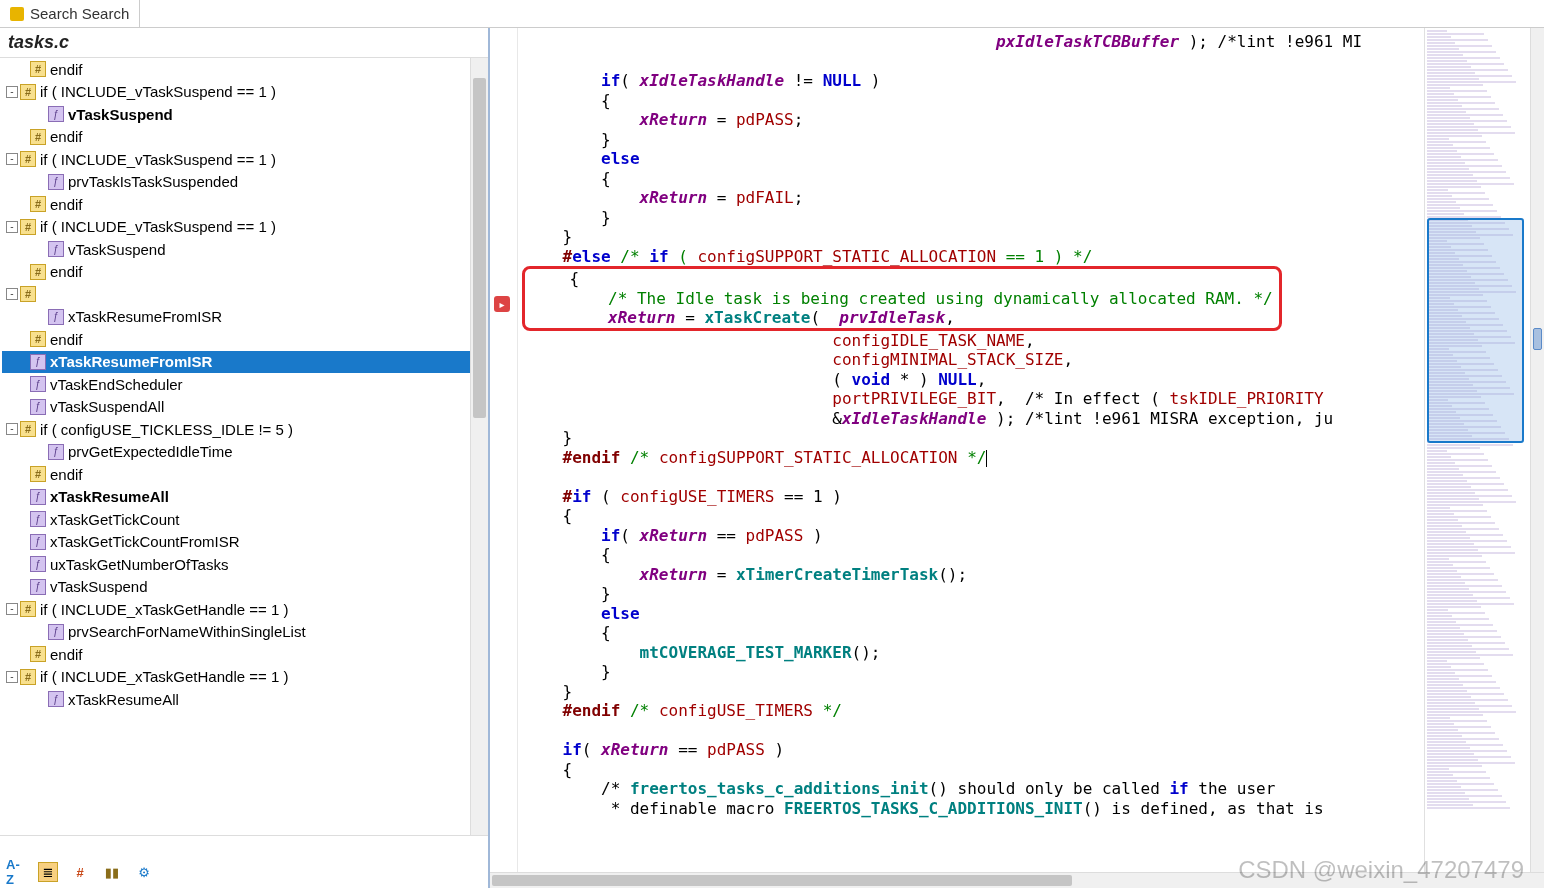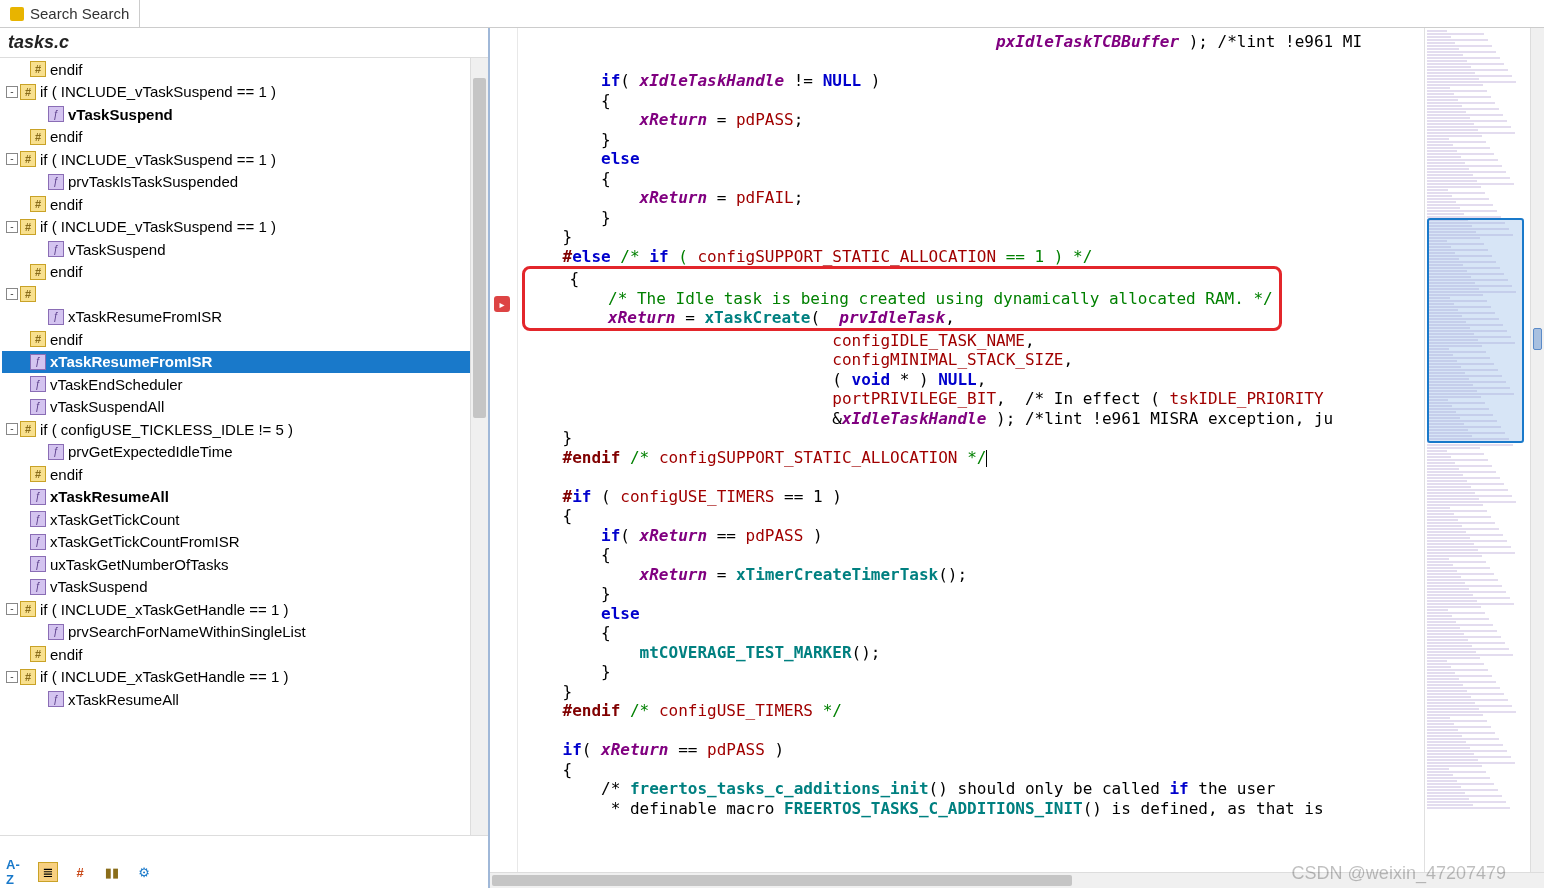--- a/index.html
+++ b/index.html
@@ -239,24 +239,24 @@
   .code-hscroll .th {
     position: absolute;
     left: 2px;
     width: 55%;
     top: 2px; bottom: 2px;
     background: #c5c5c5;
     border-radius: 2px;
   }
   .watermark {
     position: absolute;
-    right: 38px;
+    right: 20px;
     bottom: 4px;
     color: rgba(0,0,0,0.25);
-    font-size: 18px;
+    font-size: 24px;
     font-family: sans-serif;
     z-index: 50;
   }
 </style>
 </head>
 <body>
 
 <div class="tabs">
   <div class="tab">
     <span class="sr-icon"></span>

